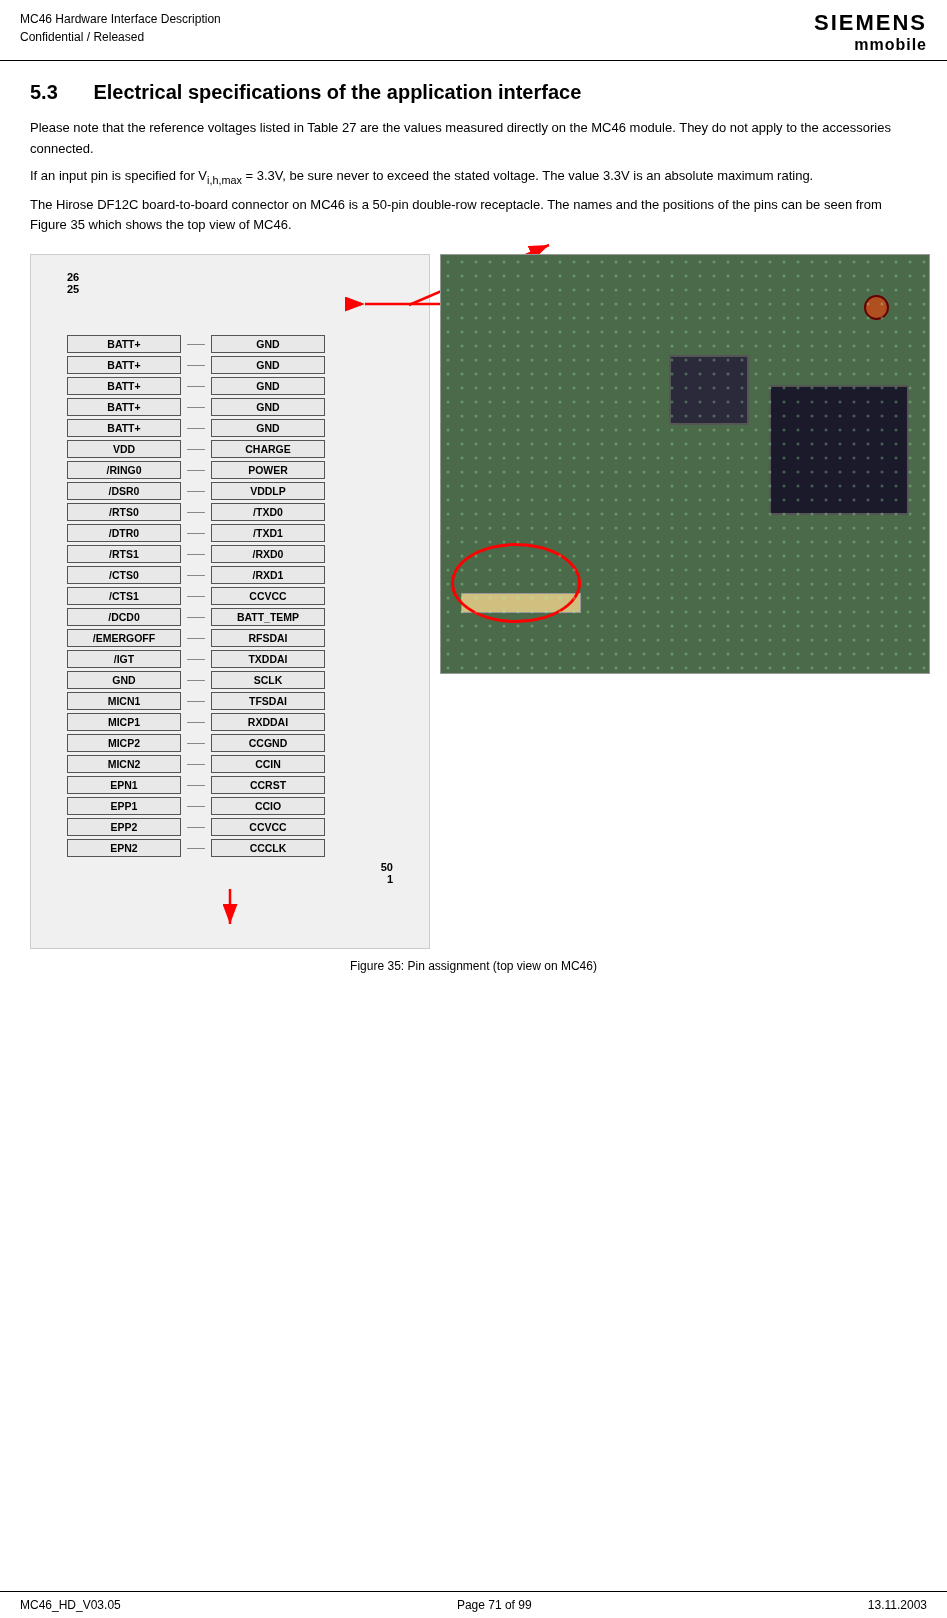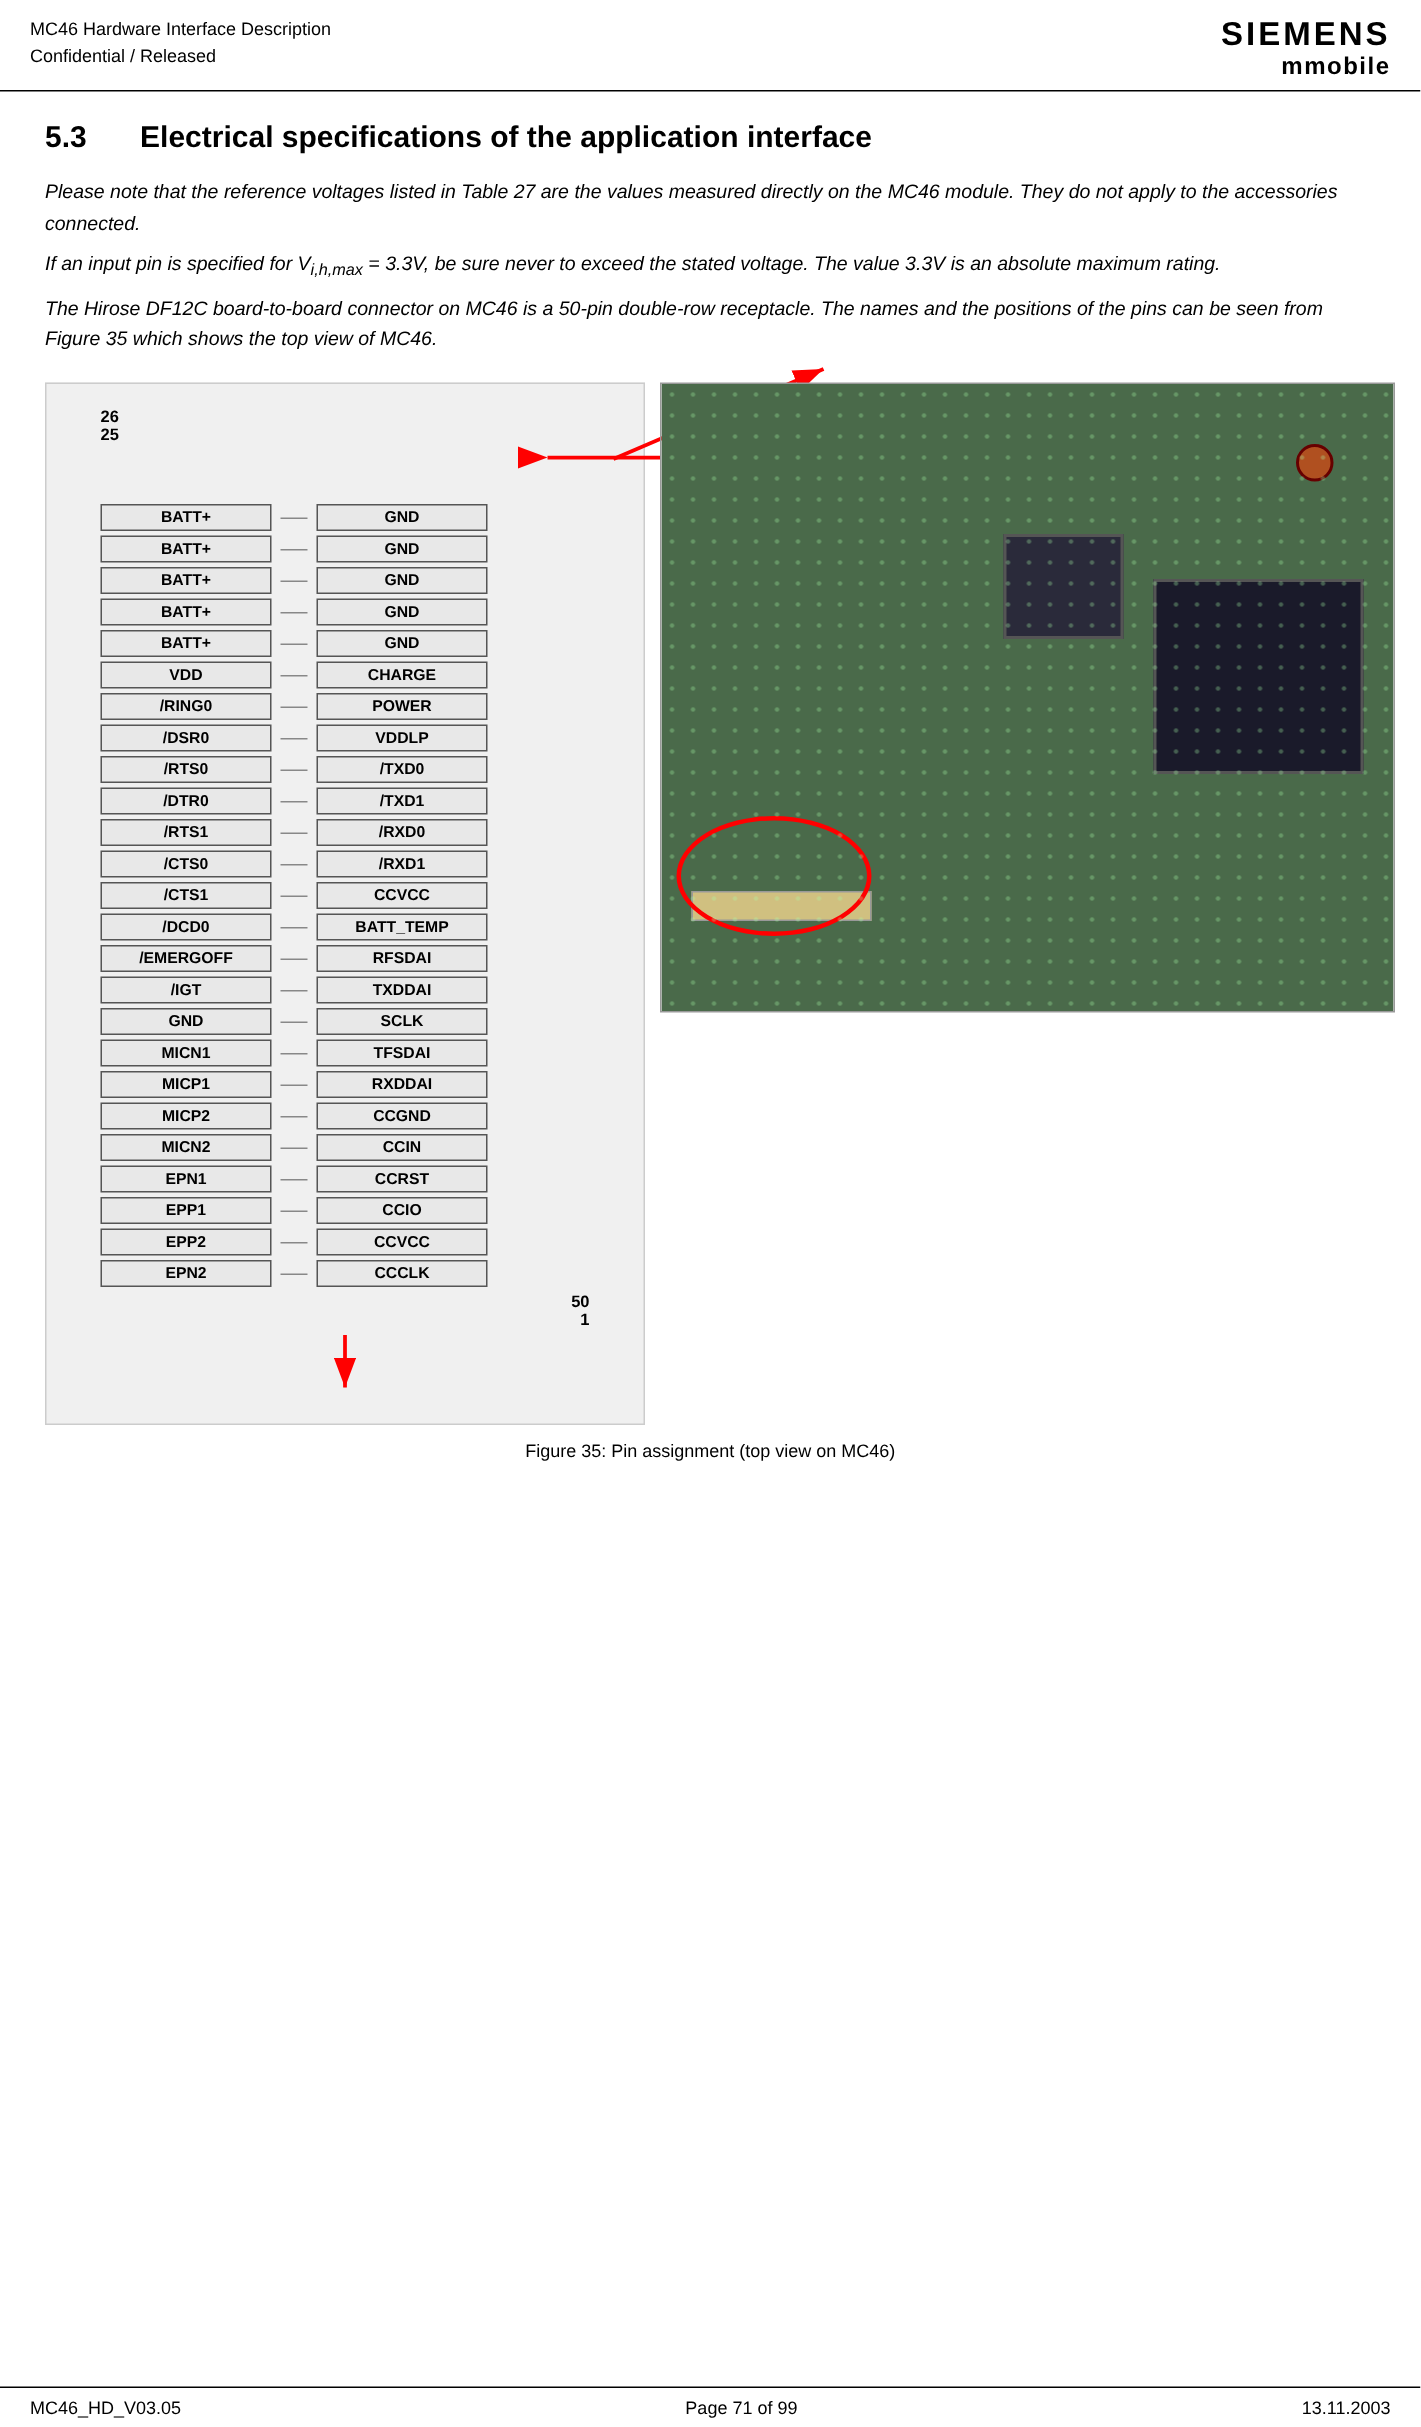--- a/index.html
+++ b/index.html
@@ -35,21 +35,20 @@
       font-weight: bold;
       margin-bottom: 14px;
     }
     .section-title span.num {
       margin-right: 30px;
     }
     .body-text {
       font-size: 13px;
       line-height: 1.6;
       margin-bottom: 6px;
-      font-style: italic;
     }
     .pin-diagram {
       background: #f0f0f0;
       border: 1px solid #ccc;
       padding: 16px 10px;
       width: 400px;
       min-width: 400px;
       position: relative;
     }
     .pin-rows {

